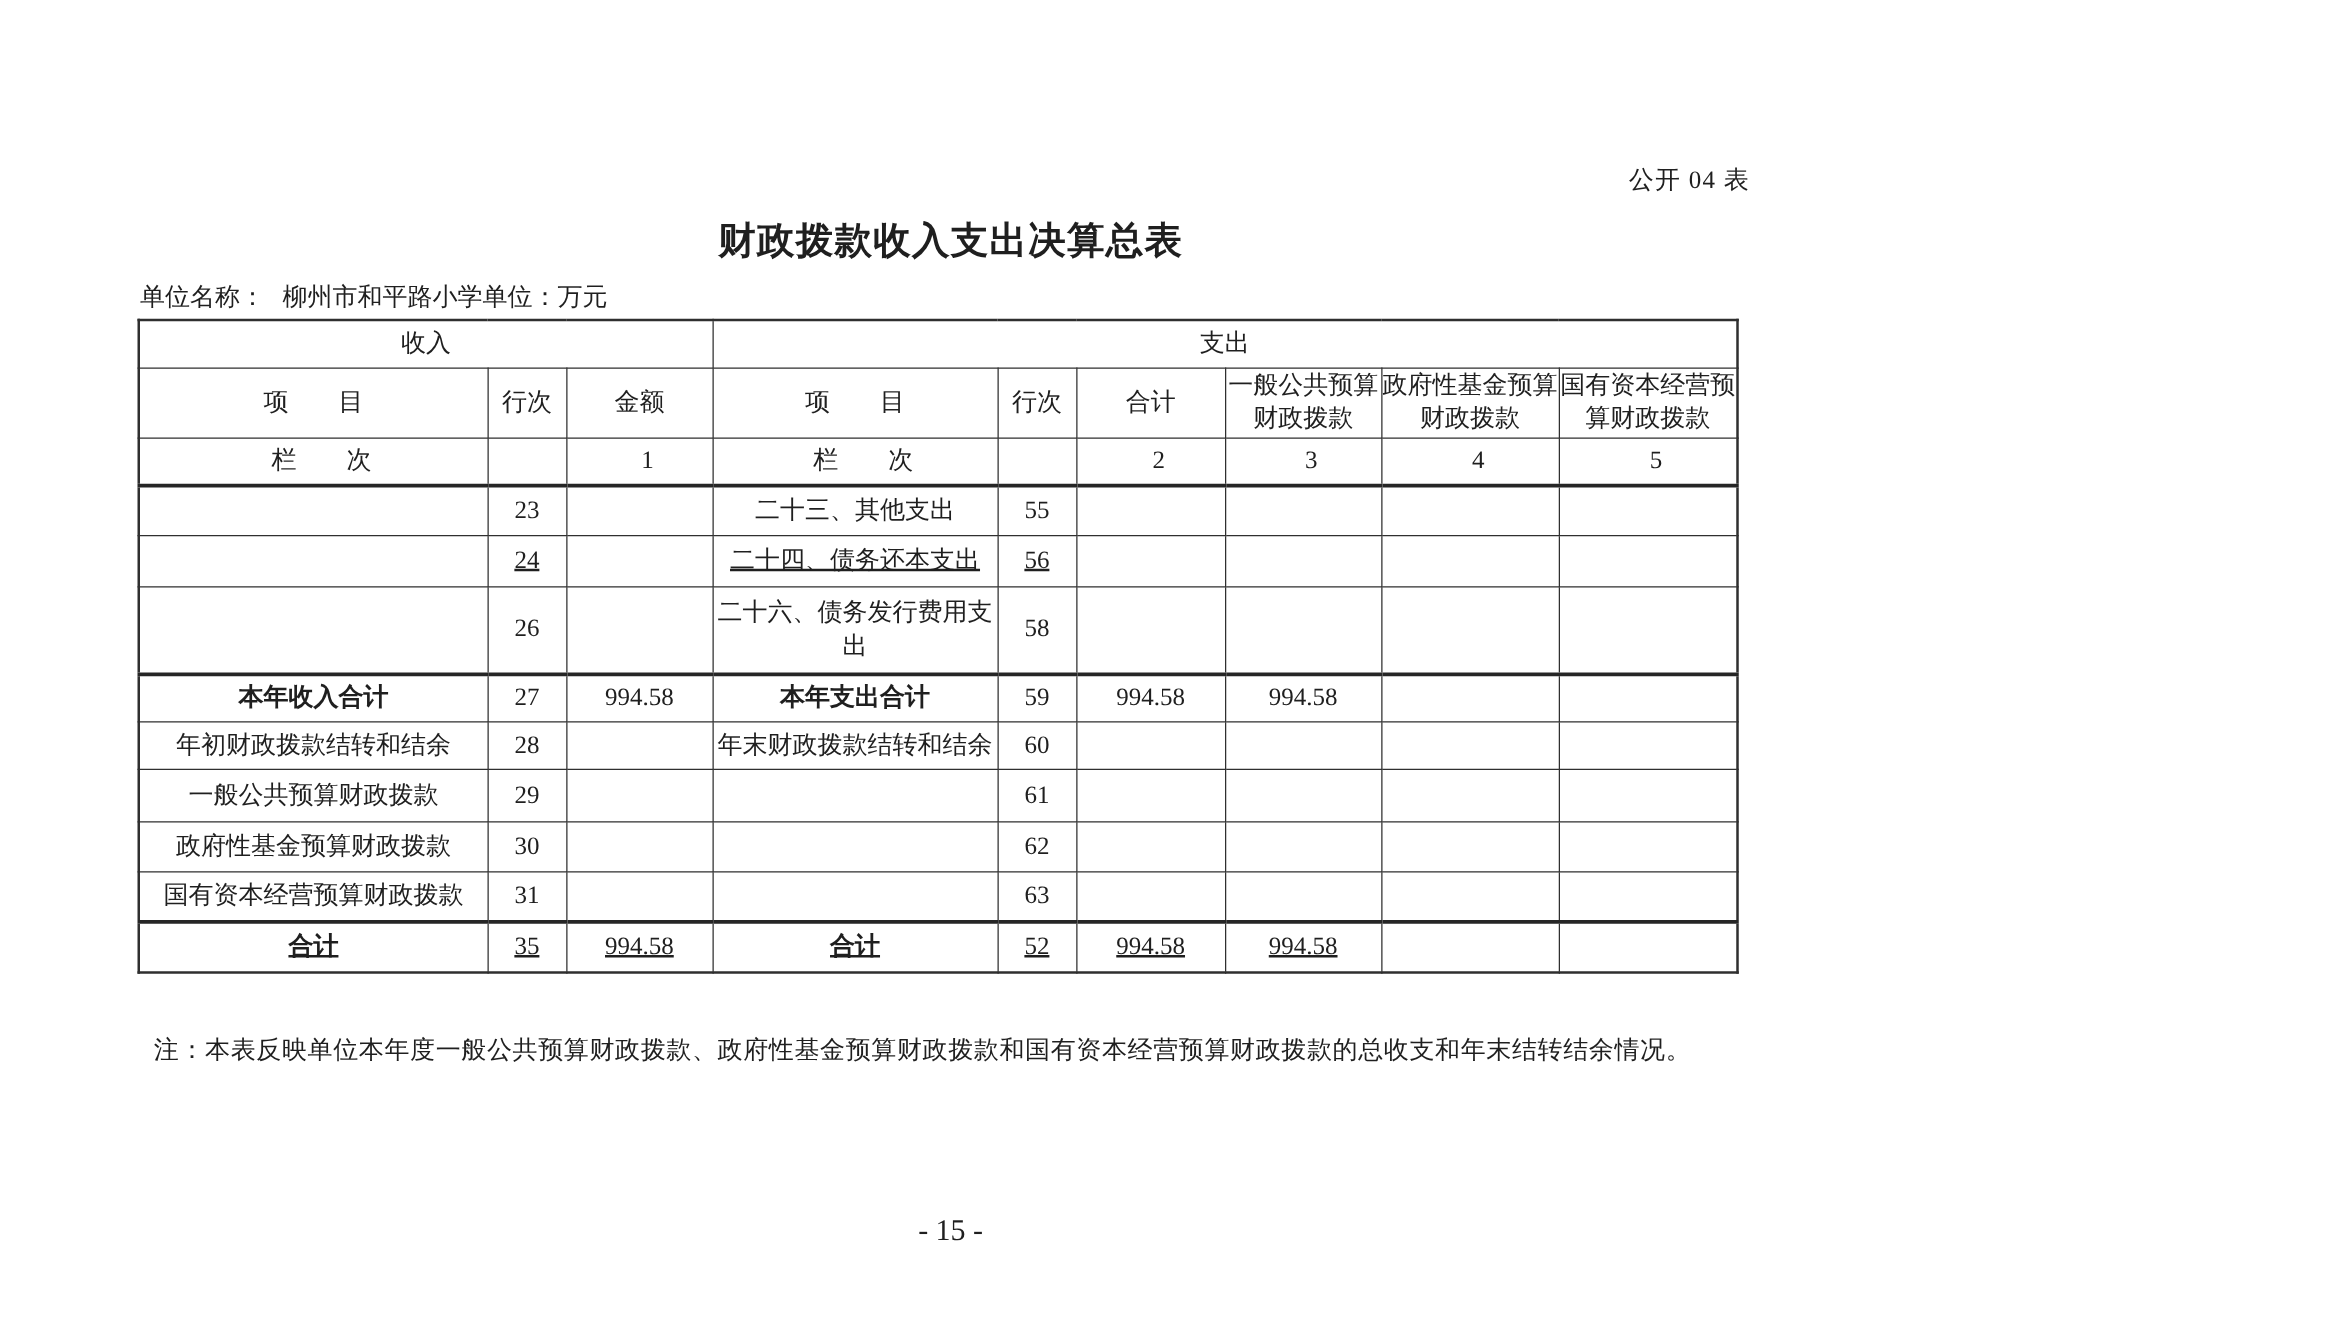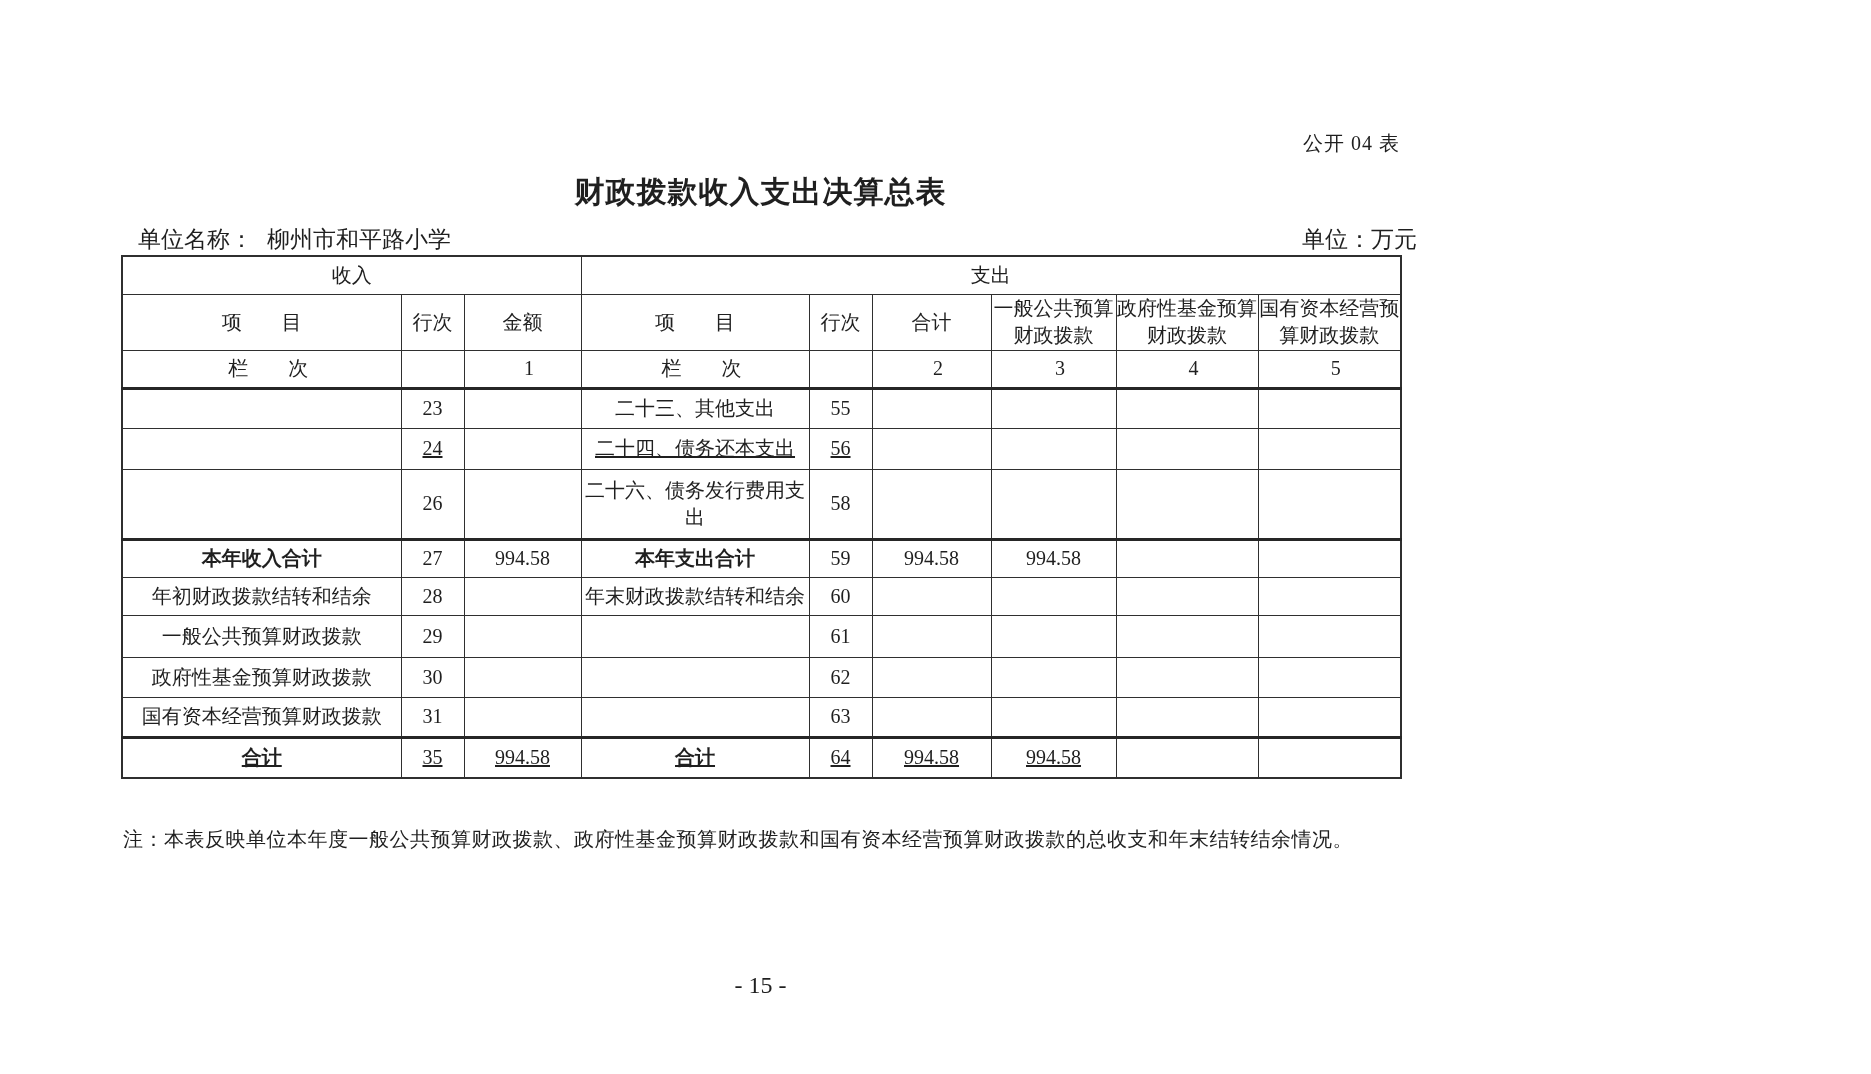--- a/index.html
+++ b/index.html
@@ -13,28 +13,28 @@
 
   .form-label{
     position:absolute;top:130px;left:121px;width:1279px;
     text-align:right;font-size:20px;letter-spacing:1px;
   }
   .doc-title{
     position:absolute;top:172px;left:121px;width:1279px;margin:0;
     text-align:center;font-size:30px;font-weight:700;letter-spacing:1px;
   }
   .meta-row{
-    position:absolute;top:224px;left:138px;width:1279px;
-    display:flex;justify-content:space-between;align-items:flex-end;
-    font-size:23px;
+    position:absolute;top:224px;left:112px;width:1279px;
+    display:flex;align-items:flex-end;
+    font-size:20px;
   }
   .meta-left .unit-name{margin-left:14px;}
 
   table.main{
-    position:absolute;top:255px;left:121px;width:1279px;
+    position:absolute;top:255px;left:110px;width:1279px;
     border-collapse:collapse;table-layout:fixed;
     border:2px solid #2f2f2f;
   }
   table.main td{
     border:1px solid #2f2f2f;
     font-size:20px;line-height:1.35;
     vertical-align:middle;text-align:center;
     padding:0;overflow:hidden;
   }
   
@@ -221,21 +221,21 @@
       <td class="amt"></td>
       <td class="amt"></td>
       <td class="amt"></td>
     </tr>
 
     <tr class="rh-41 sep-above">
       <td class="sum">合计</td>
       <td class="num">35</td>
       <td class="amt">994.58</td>
       <td class="sum">合计</td>
-      <td class="num">64</td>
+      <td class="num">52</td>
       <td class="amt">994.58</td>
       <td class="amt">994.58</td>
       <td class="amt"></td>
       <td class="amt"></td>
     </tr>
   </tbody>
     </table>
 
   <div class="note">注：本表反映单位本年度一般公共预算财政拨款、政府性基金预算财政拨款和国有资本经营预算财政拨款的总收支和年末结转结余情况。</div>
 

